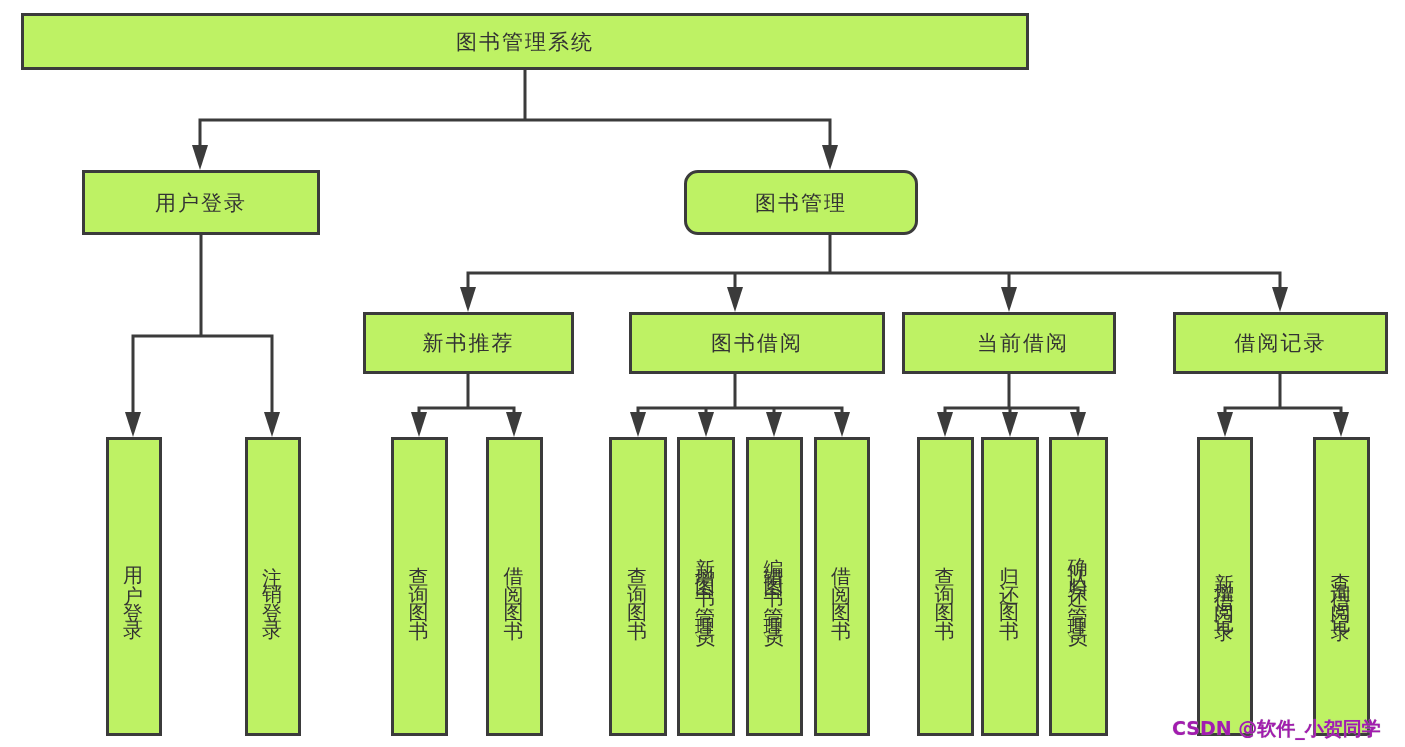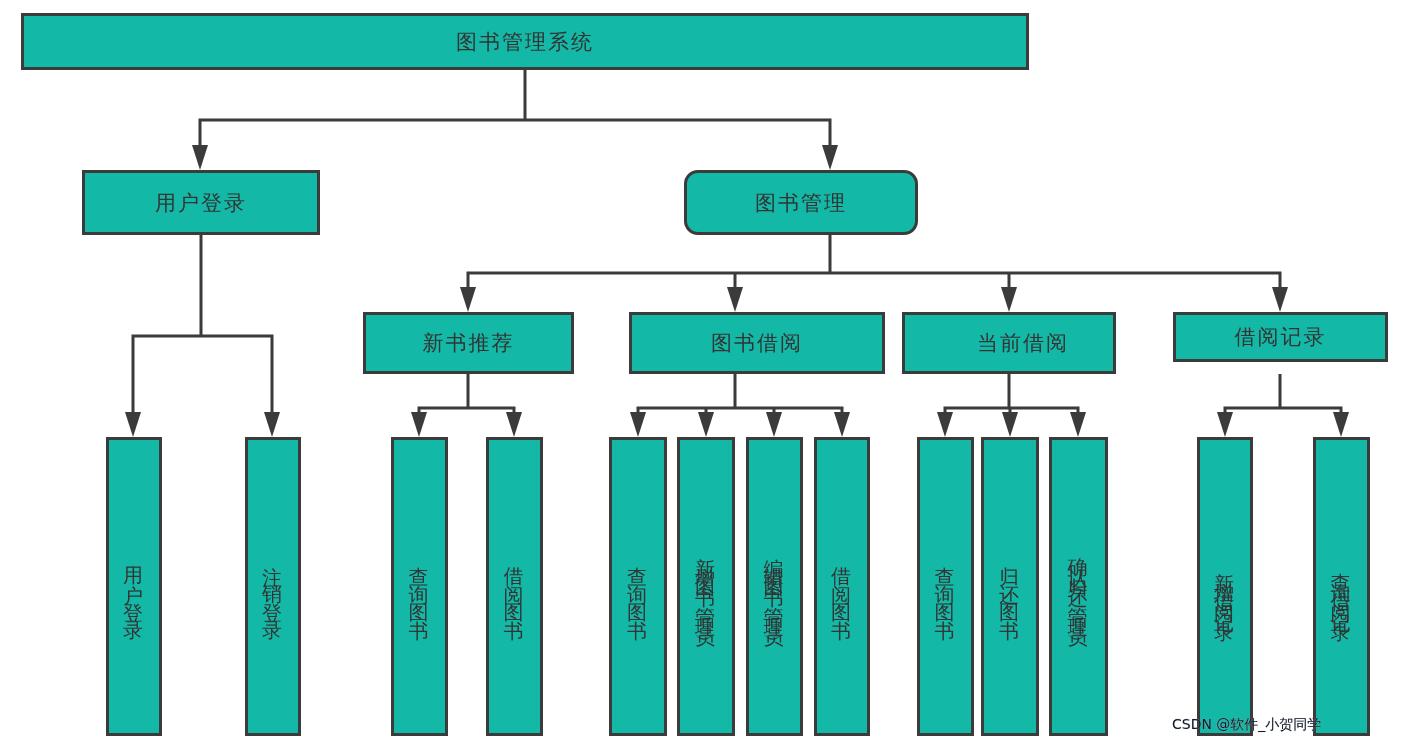--- a/index.html
+++ b/index.html
@@ -17,21 +17,21 @@
   }
   #wires {
     position: absolute;
     left: 0; top: 0;
     width: 1405px; height: 747px;
   }
   .node {
     position: absolute;
     box-sizing: border-box;
     border: 3px solid #3b3b3b;
-    background: #14b8a6;
+    background: #bef264;
     display: flex;
     align-items: center;
     justify-content: center;
     color: #333333;
   }
   .node span { display: block; white-space: nowrap; }
   .h-label { font-size: 21px; letter-spacing: 2px; }
   .root-label { font-size: 21px; letter-spacing: 2px; }
   
   .leaf .v {
@@ -43,46 +43,47 @@
   }
   .leaf .v.tight { letter-spacing: 10px; }
 
   
   .n-root           { left: 21px;   top: 13px;  width: 1008px; height: 57px; }
   .n-user-login     { left: 82px;   top: 170px; width: 238px;  height: 65px; }
   .n-book-mgmt      { left: 684px;  top: 170px; width: 234px;  height: 65px; border-radius: 14px; }
   .n-new-book       { left: 363px;  top: 312px; width: 211px;  height: 62px; }
   .n-book-borrow    { left: 629px;  top: 312px; width: 256px;  height: 62px; }
   .n-cur-borrow     { left: 902px;  top: 312px; width: 214px;  height: 62px; padding-left: 28px; }
-  .n-borrow-record  { left: 1173px; top: 312px; width: 215px;  height: 50px; align-items: center; }
+  .n-borrow-record  { left: 1173px; top: 312px; width: 215px;  height: 62px; align-items: center; }
 
   .lf-login         { left: 106px;  top: 437px; width: 56px; height: 299px; }
   .lf-logout        { left: 245px;  top: 437px; width: 56px; height: 299px; }
   .lf-nb-query      { left: 391px;  top: 437px; width: 57px; height: 299px; }
   .lf-nb-borrow     { left: 486px;  top: 437px; width: 57px; height: 299px; }
   .lf-bb-query      { left: 609px;  top: 437px; width: 58px; height: 299px; }
   .lf-bb-add        { left: 677px;  top: 437px; width: 58px; height: 299px; }
   .lf-bb-edit       { left: 746px;  top: 437px; width: 57px; height: 299px; }
   .lf-bb-borrow     { left: 814px;  top: 437px; width: 56px; height: 299px; }
   .lf-cb-query      { left: 917px;  top: 437px; width: 57px; height: 299px; }
   .lf-cb-return     { left: 981px;  top: 437px; width: 58px; height: 299px; }
   .lf-cb-confirm    { left: 1049px; top: 437px; width: 59px; height: 299px; }
   .lf-br-add        { left: 1197px; top: 437px; width: 56px; height: 299px; }
   .lf-br-query      { left: 1313px; top: 437px; width: 57px; height: 299px; }
 
   #watermark {
     position: absolute;
     left: 1172px;
     top: 716px;
     width: 230px;
-    font-size: 14px;
-    color: #0f172a;
+    font-size: 19px;
+    color: #a21caf;
     text-shadow: 0 0 1px #b5b5b5;
     white-space: nowrap;
     z-index: 5;
+    font-weight: bold;
   }
 </style>
 </head>
 <body>
 
 <div id="stage">
 
   <svg id="wires" viewBox="0 0 1405 747" xmlns="http://www.w3.org/2000/svg">
     <g stroke="#3b3b3b" stroke-width="3" fill="none">
 

